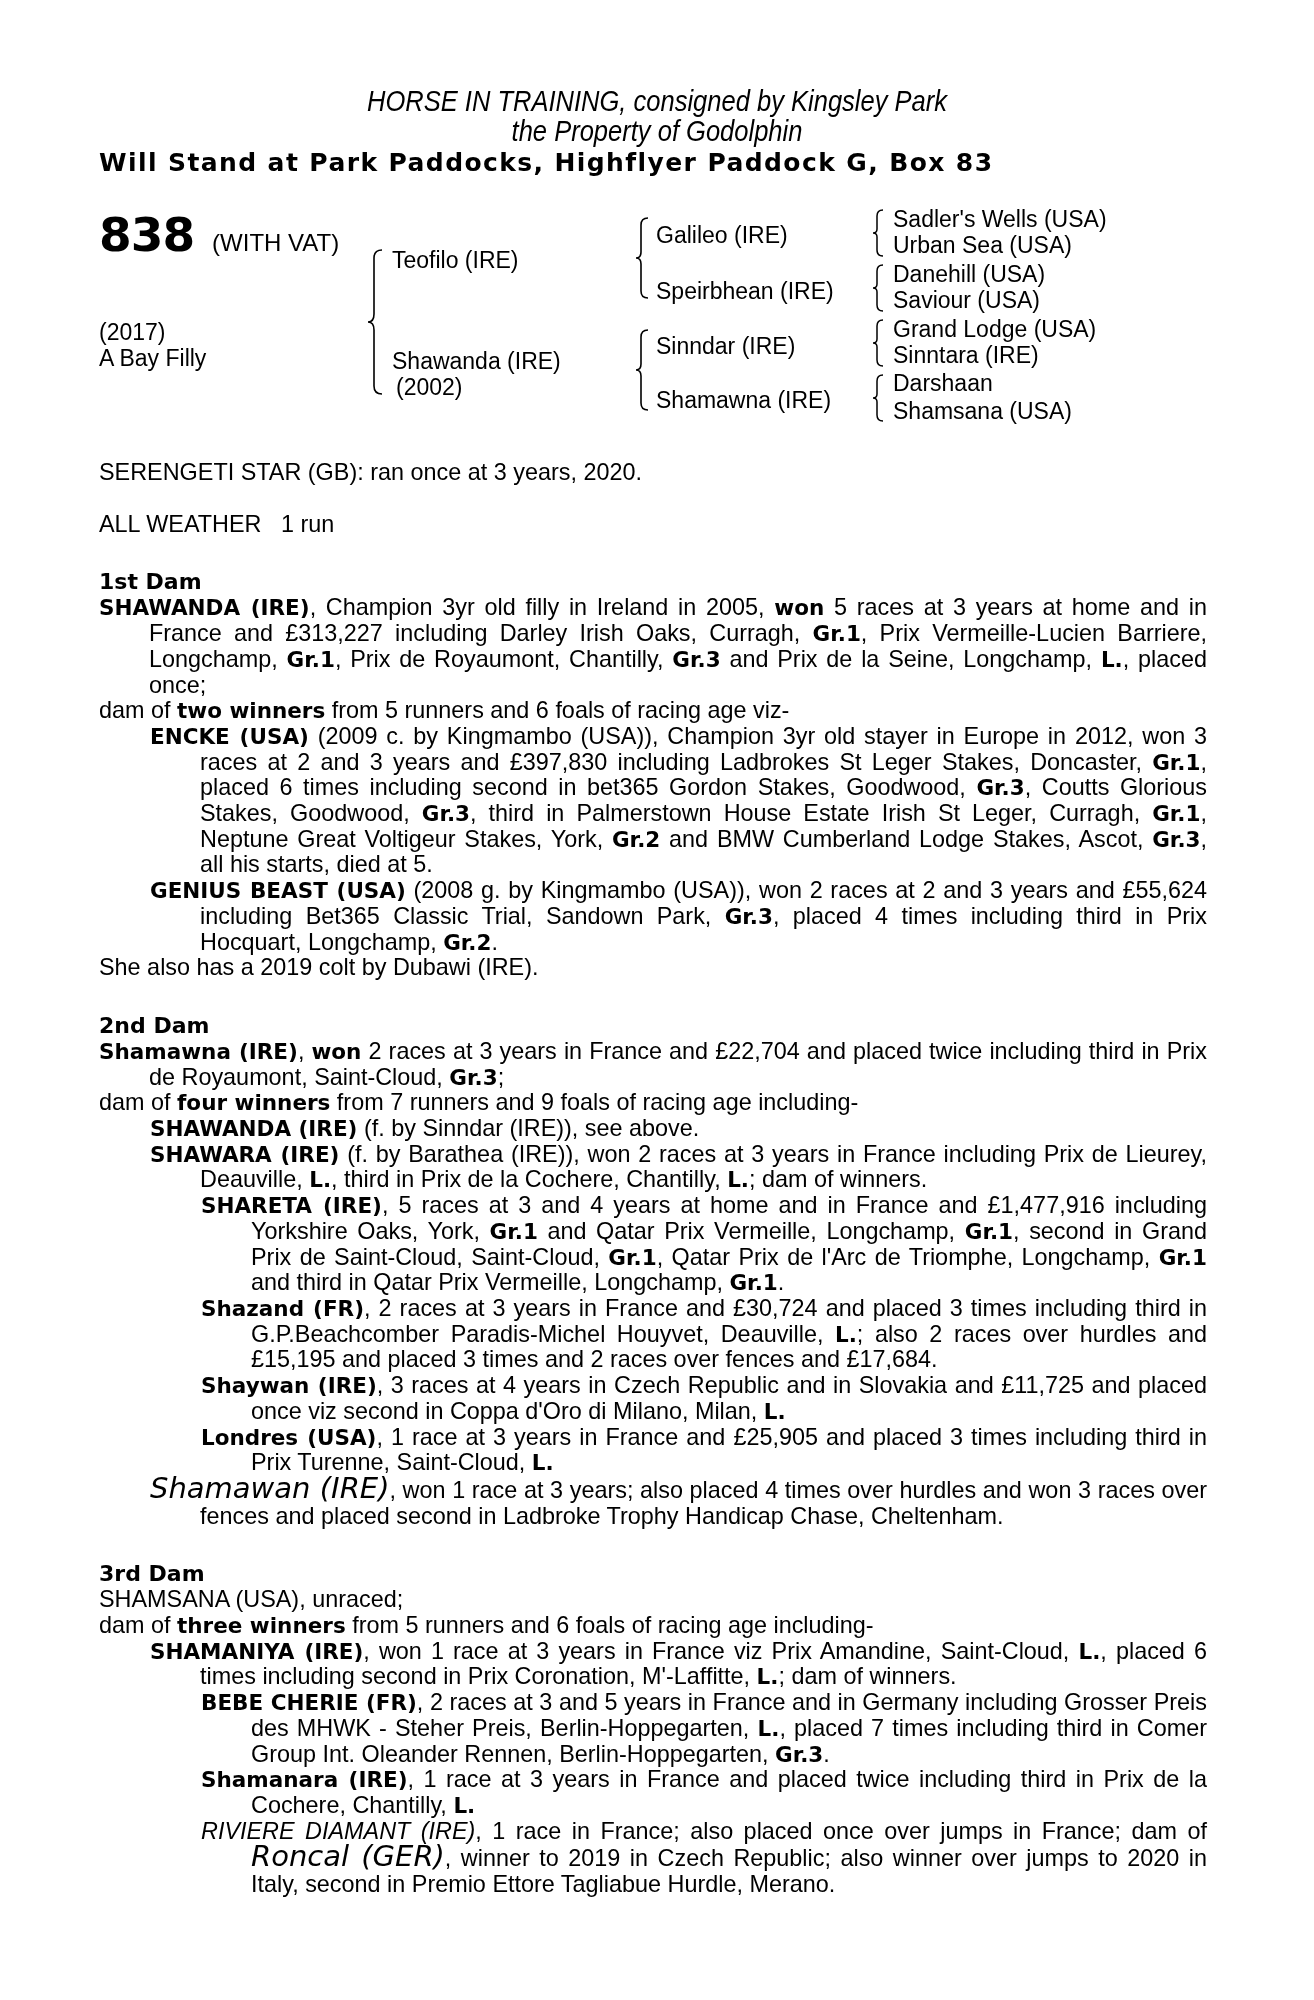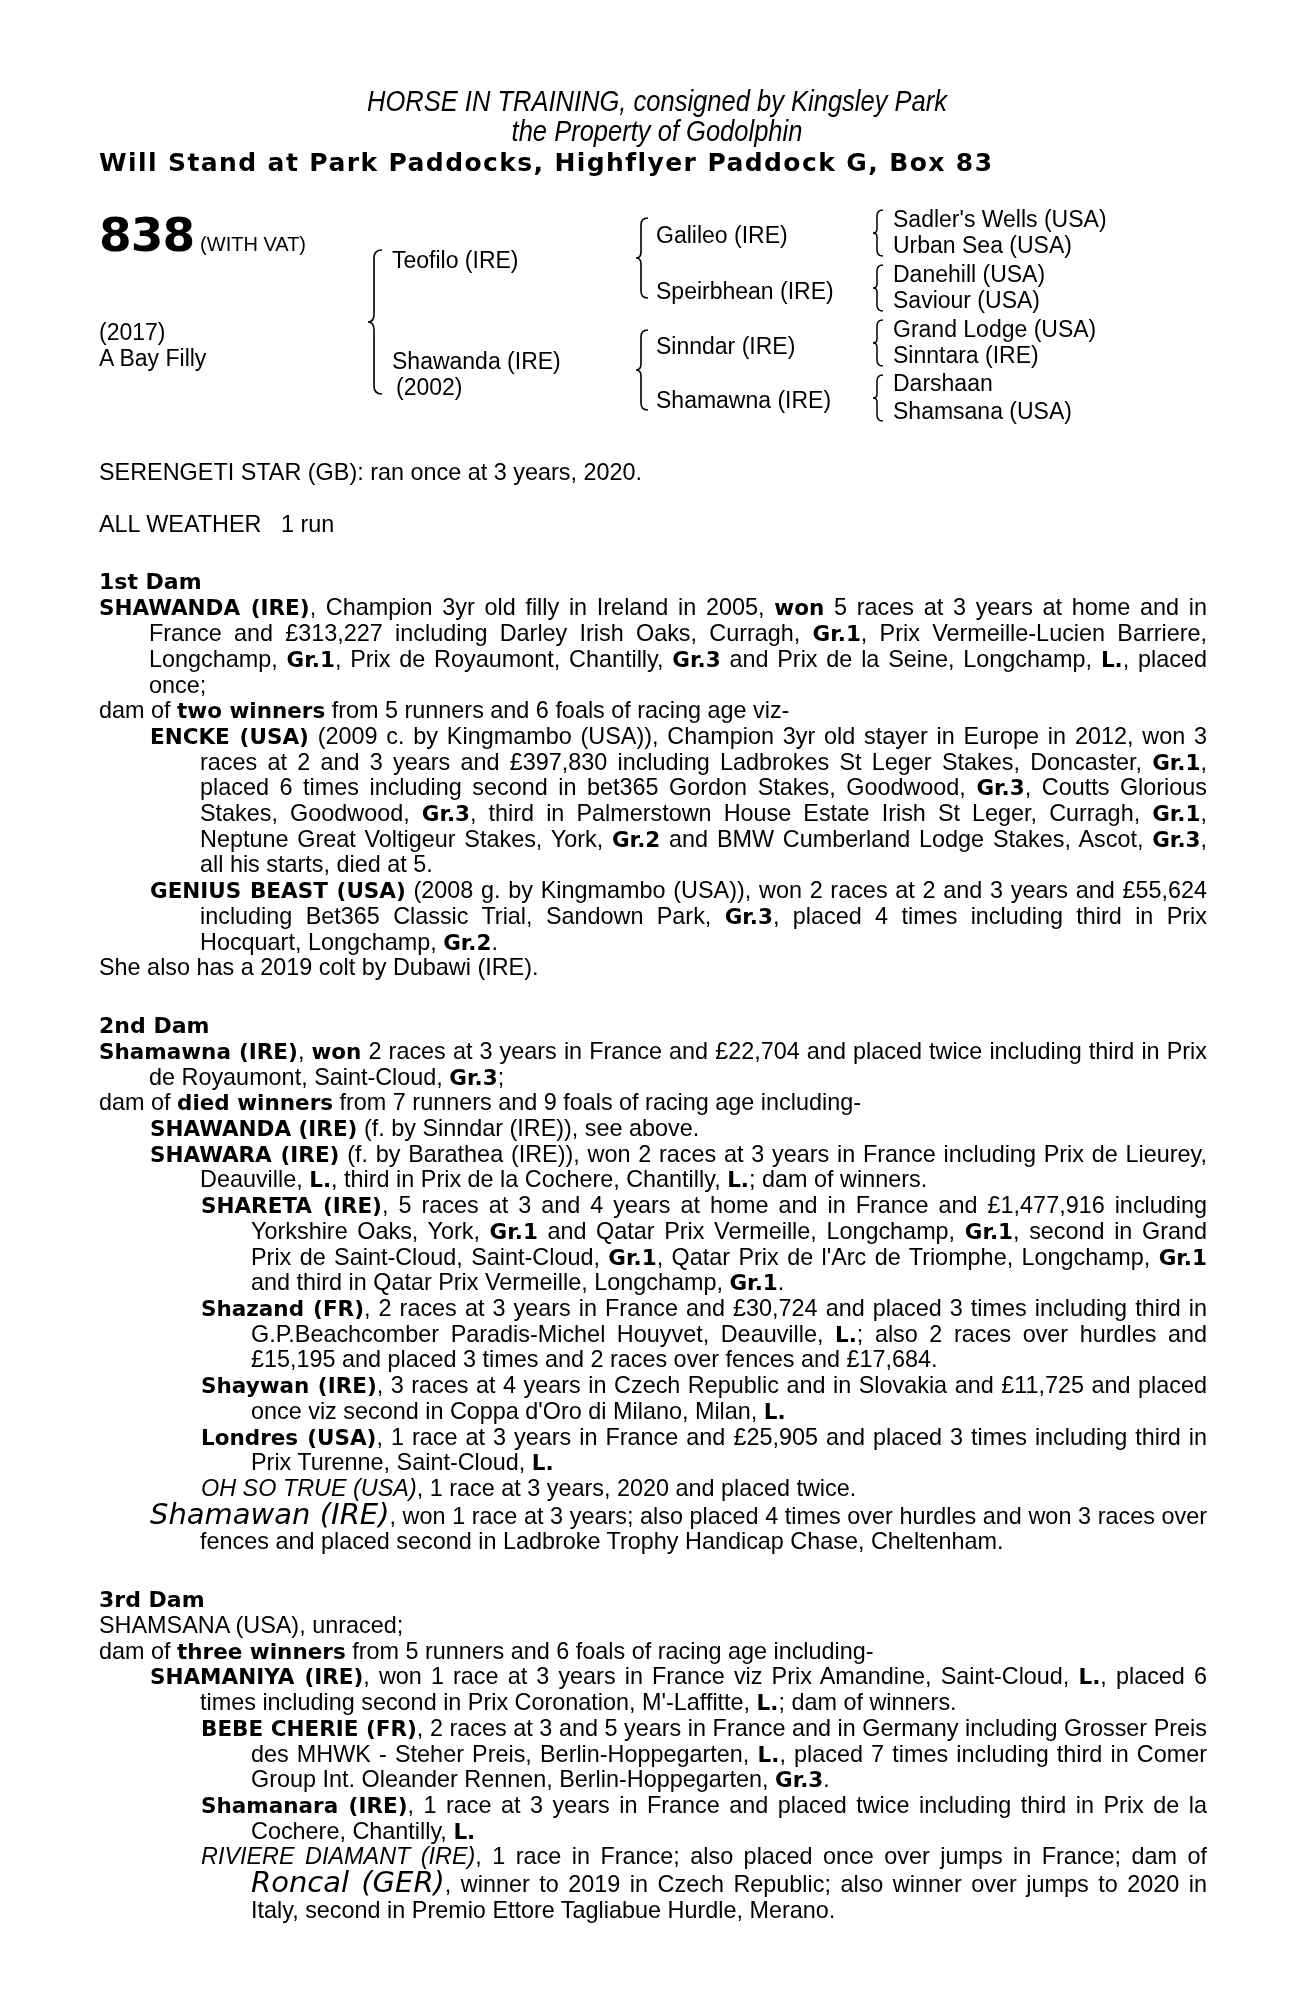--- a/index.html
+++ b/index.html
@@ -5,21 +5,21 @@
   html, body { margin: 0; padding: 0; background: #ffffff; }
   body { width: 1314px; height: 2000px; position: relative; overflow: hidden; color: #000; font-family: "Liberation Sans", sans-serif; }
   .page { position: absolute; left: 0; top: 0; width: 1314px; height: 1564px; }
   .hdr-italic { position: absolute; left: 0; width: 1314px; text-align: center; font-style: italic; font-size: 29px; line-height: 30px; transform: scaleX(0.88); transform-origin: 657px 0; }
   .hdr1 { top: 86px; }
   .hdr2 { top: 116px; }
   .hdr-bold { position: absolute; left: 99px; top: 148px; font-family: "DejaVu Sans", sans-serif; font-weight: bold; font-size: 25px; line-height: 30px; letter-spacing: 1.4px; white-space: nowrap; }
 
   .lot { position: absolute; left: 99px; top: 210px; white-space: nowrap; }
   .lot-num { font-family: "DejaVu Sans", sans-serif; font-weight: bold; font-size: 47px; line-height: 50px; letter-spacing: -1px; }
-  .lot-vat { font-size: 20px; margin-left: 6px; }
+  .lot-vat { font-size: 24px; margin-left: 18px; }
   .horse-name { position: absolute; left: 99px; top: 262px; width: 260px; font-family: "DejaVu Sans", sans-serif; font-weight: bold; font-size: 24px; line-height: 27px; letter-spacing: 0.5px; }
   .horse-meta { position: absolute; left: 99px; top: 319px; font-size: 23px; line-height: 26px; }
 
   .ped { position: absolute; font-size: 23px; line-height: 26px; white-space: nowrap; }
   .brace { position: absolute; }
   .brace svg { display: block; }
 
   .body-text { position: absolute; left: 99px; top: 460px; width: 1108px; font-size: 23.4px; line-height: 25.7px; }
   .body-text p { margin: 0; text-align: justify; text-align-last: left; }
   .gap-s { height: 26px; }
@@ -113,28 +113,27 @@
           <p class="l0"><span class="b">SHAWANDA (IRE)</span><span>, Champion 3yr old filly in Ireland in 2005, </span><span class="b">won</span><span> 5 races at 3 years at home and in France and £313,227 including Darley Irish Oaks, Curragh, </span><span class="b">Gr.1</span><span>, Prix Vermeille-Lucien Barriere, Longchamp, </span><span class="b">Gr.1</span><span>, Prix de Royaumont, Chantilly, </span><span class="b">Gr.3</span><span> and Prix de la Seine, Longchamp, </span><span class="b">L.</span><span>, placed once;</span></p>
           <p class="l0"><span>dam of </span><span class="b">two winners</span><span> from 5 runners and 6 foals of racing age viz-</span></p>
           <p class="l1"><span class="b">ENCKE (USA)</span><span> (2009 c. by Kingmambo (USA)), Champion 3yr old stayer in Europe in 2012, won 3 races at 2 and 3 years and £397,830 including Ladbrokes St Leger Stakes, Doncaster, </span><span class="b">Gr.1</span><span>, placed 6 times including second in bet365 Gordon Stakes, Goodwood, </span><span class="b">Gr.3</span><span>, Coutts Glorious Stakes, Goodwood, </span><span class="b">Gr.3</span><span>, third in Palmerstown House Estate Irish St Leger, Curragh, </span><span class="b">Gr.1</span><span>, Neptune Great Voltigeur Stakes, York, </span><span class="b">Gr.2</span><span> and BMW Cumberland Lodge Stakes, Ascot, </span><span class="b">Gr.3</span><span>, all his starts, died at 5.</span></p>
           <p class="l1"><span class="b">GENIUS BEAST (USA)</span><span> (2008 g. by Kingmambo (USA)), won 2 races at 2 and 3 years and £55,624 including Bet365 Classic Trial, Sandown Park, </span><span class="b">Gr.3</span><span>, placed 4 times including third in Prix Hocquart, Longchamp, </span><span class="b">Gr.2</span><span>.</span></p>
           <p class="l0"><span>She also has a 2019 colt by Dubawi (IRE).</span></p>
         </div>
         <div class="gap-l"></div>
         <div>
           <div class="sec-head">2nd Dam</div>
           <p class="l0"><span class="b">Shamawna (IRE)</span><span>, </span><span class="b">won</span><span> 2 races at 3 years in France and £22,704 and placed twice including third in Prix de Royaumont, Saint-Cloud, </span><span class="b">Gr.3</span><span>;</span></p>
-          <p class="l0"><span>dam of </span><span class="b">died winners</span><span> from 7 runners and 9 foals of racing age including-</span></p>
+          <p class="l0"><span>dam of </span><span class="b">four winners</span><span> from 7 runners and 9 foals of racing age including-</span></p>
           <p class="l1"><span class="b">SHAWANDA (IRE)</span><span> (f. by Sinndar (IRE)), see above.</span></p>
           <p class="l1"><span class="b">SHAWARA (IRE)</span><span> (f. by Barathea (IRE)), won 2 races at 3 years in France including Prix de Lieurey, Deauville, </span><span class="b">L.</span><span>, third in Prix de la Cochere, Chantilly, </span><span class="b">L.</span><span>; dam of winners.</span></p>
           <p class="l2"><span class="b">SHARETA (IRE)</span><span>, 5 races at 3 and 4 years at home and in France and £1,477,916 including Yorkshire Oaks, York, </span><span class="b">Gr.1</span><span> and Qatar Prix Vermeille, Longchamp, </span><span class="b">Gr.1</span><span>, second in Grand Prix de Saint-Cloud, Saint-Cloud, </span><span class="b">Gr.1</span><span>, Qatar Prix de l'Arc de Triomphe, Longchamp, </span><span class="b">Gr.1</span><span> and third in Qatar Prix Vermeille, Longchamp, </span><span class="b">Gr.1</span><span>.</span></p>
           <p class="l2"><span class="b">Shazand (FR)</span><span>, 2 races at 3 years in France and £30,724 and placed 3 times including third in G.P.Beachcomber Paradis-Michel Houyvet, Deauville, </span><span class="b">L.</span><span>; also 2 races over hurdles and £15,195 and placed 3 times and 2 races over fences and £17,684.</span></p>
           <p class="l2"><span class="b">Shaywan (IRE)</span><span>, 3 races at 4 years in Czech Republic and in Slovakia and £11,725 and placed once viz second in Coppa d'Oro di Milano, Milan, </span><span class="b">L.</span></p>
           <p class="l2"><span class="b">Londres (USA)</span><span>, 1 race at 3 years in France and £25,905 and placed 3 times including third in Prix Turenne, Saint-Cloud, </span><span class="b">L.</span></p>
-          <p class="l2"><span class="i">OH SO TRUE (USA)</span><span>, 1 race at 3 years, 2020 and placed twice.</span></p>
           <p class="l1"><span class="bi">Shamawan (IRE)</span><span>, won 1 race at 3 years; also placed 4 times over hurdles and won 3 races over fences and placed second in Ladbroke Trophy Handicap Chase, Cheltenham.</span></p>
         </div>
         <div class="gap-l"></div>
         <div>
           <div class="sec-head">3rd Dam</div>
           <p class="l0"><span>SHAMSANA (USA), unraced;</span></p>
           <p class="l0"><span>dam of </span><span class="b">three winners</span><span> from 5 runners and 6 foals of racing age including-</span></p>
           <p class="l1"><span class="b">SHAMANIYA (IRE)</span><span>, won 1 race at 3 years in France viz Prix Amandine, Saint-Cloud, </span><span class="b">L.</span><span>, placed 6 times including second in Prix Coronation, M'-Laffitte, </span><span class="b">L.</span><span>; dam of winners.</span></p>
           <p class="l2"><span class="b">BEBE CHERIE (FR)</span><span>, 2 races at 3 and 5 years in France and in Germany including Grosser Preis des MHWK - Steher Preis, Berlin-Hoppegarten, </span><span class="b">L.</span><span>, placed 7 times including third in Comer Group Int. Oleander Rennen, Berlin-Hoppegarten, </span><span class="b">Gr.3</span><span>.</span></p>
           <p class="l2"><span class="b">Shamanara (IRE)</span><span>, 1 race at 3 years in France and placed twice including third in Prix de la Cochere, Chantilly, </span><span class="b">L.</span></p>

